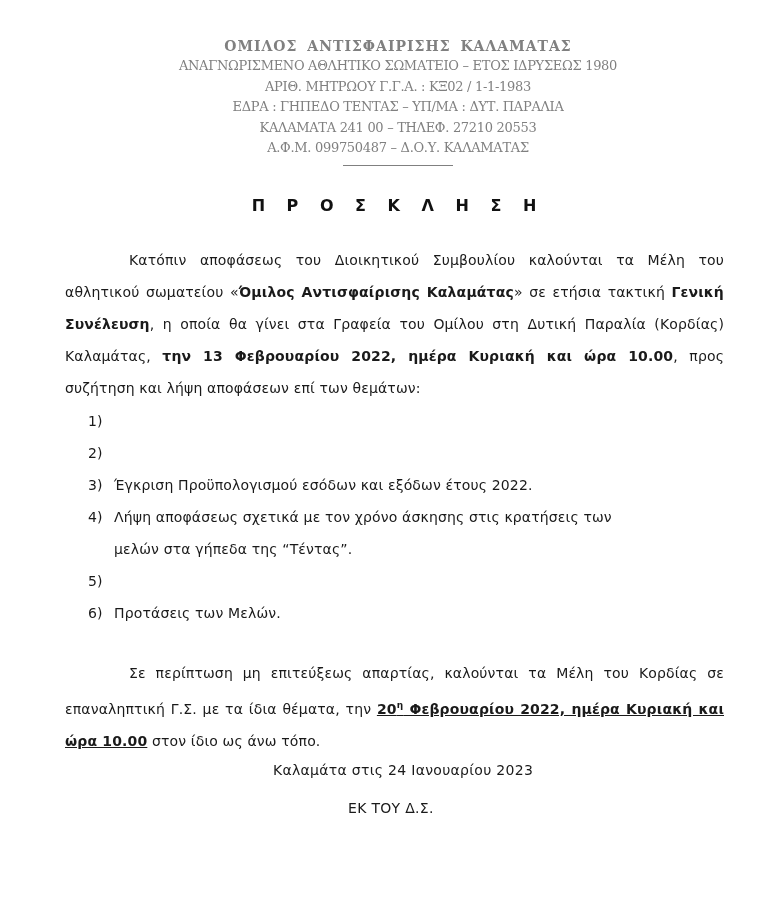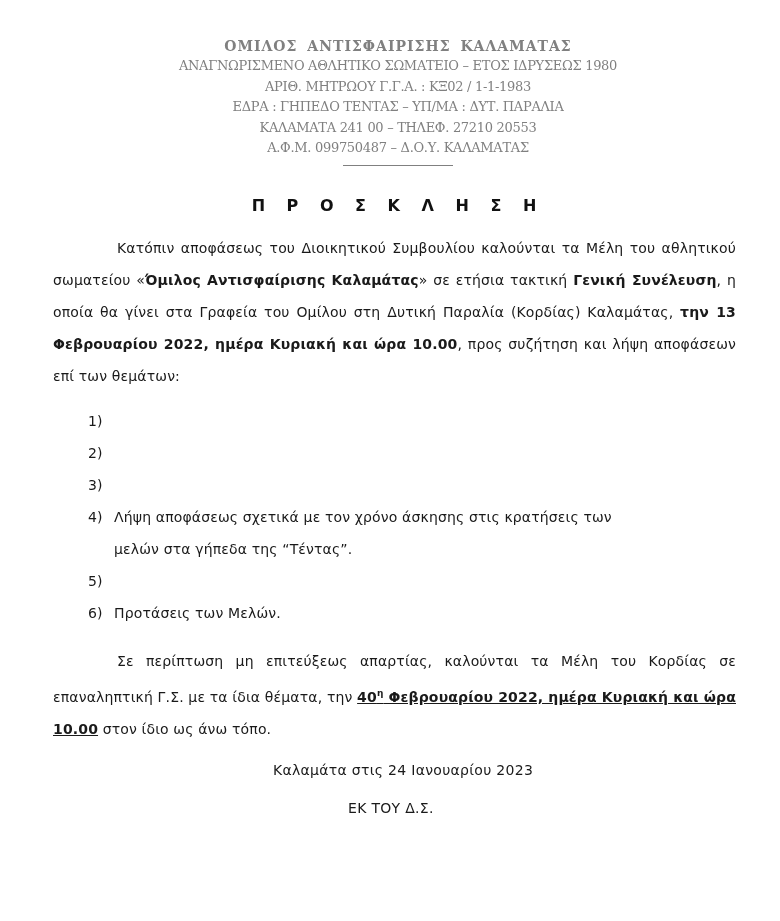--- a/index.html
+++ b/index.html
@@ -22,21 +22,21 @@
       width: 110px; height: 1px; background: #808080; margin: 6px auto 0 auto;
     }
     .title {
       position: absolute; top: 196px; left: 0; width: 796px; text-align: center;
       font-weight: bold; font-size: 16px; letter-spacing: 8px; color: #111;
     }
     .body-text {
       position: absolute; left: 53px; width: 683px; font-size: 14px;
       letter-spacing: 0.15px; color: #1a1a1a;
     }
-    .para { line-height: 32px; text-align: justify; text-align-last: left; margin: 0; }
+    .para { line-height: 32px; text-align: justify; text-align-last: left; margin: 12px; }
     .para .indent { display: inline-block; width: 64px; }
     .para-1 { top: 232px; }
     .agenda { top: 405px; left: 88px; width: 640px; }
     .agenda .item { display: flex; line-height: 32px; }
     .agenda .num { width: 26px; flex: none; }
     .agenda .cont { padding-left: 26px; }
     .para-2 { top: 645px; }
     .b { font-weight: bold; }
     .u { text-decoration: underline; }
     .signoff { position: absolute; font-size: 14px; color: #1a1a1a; letter-spacing: 0.3px; }
@@ -65,33 +65,34 @@
 
 <div class="body-text agenda">
   <div class="item">
       <span class="num">1)</span>
     </div>
   <div class="item">
       <span class="num">2)</span>
     </div>
   <div class="item">
       <span class="num">3)</span>
+      <span>Έγκριση Προϋπολογισμού εσόδων και εξόδων έτους 2022.</span>
     </div>
   <div class="item">
       <span class="num">4)</span>
       <span>Λήψη αποφάσεως σχετικά με τον χρόνο άσκησης στις κρατήσεις των</span>
     </div>
   <div class="item cont">μελών στα γήπεδα της “Τέντας”.</div>
   <div class="item">
       <span class="num">5)</span>
     </div>
   <div class="item">
       <span class="num">6)</span>
       <span>Προτάσεις των Μελών.</span>
     </div>
 </div>
 
 <div class="body-text para-2">
-  <p class="para"><span class="indent"></span><span>Σε περίπτωση μη επιτεύξεως απαρτίας, καλούνται τα Μέλη του Κορδίας σε επαναληπτική Γ.Σ. με τα ίδια θέματα, την  </span><span class="b u"><span>40</span><sup>η</sup><span> Φεβρουαρίου 2022, ημέρα Κυριακή και ώρα 10.00</span></span><span> στον ίδιο ως άνω τόπο.</span></p>
+  <p class="para"><span class="indent"></span><span>Σε περίπτωση μη επιτεύξεως απαρτίας, καλούνται τα Μέλη του Κορδίας σε επαναληπτική Γ.Σ. με τα ίδια θέματα, την  </span><span class="b u"><span>20</span><sup>η</sup><span> Φεβρουαρίου 2022, ημέρα Κυριακή και ώρα 10.00</span></span><span> στον ίδιο ως άνω τόπο.</span></p>
 </div>
 
 <div class="signoff place-date">Καλαμάτα στις 24 Ιανουαρίου 2023</div>
 <div class="signoff signature">ΕΚ ΤΟΥ Δ.Σ.</div>
 
 </body></html>

